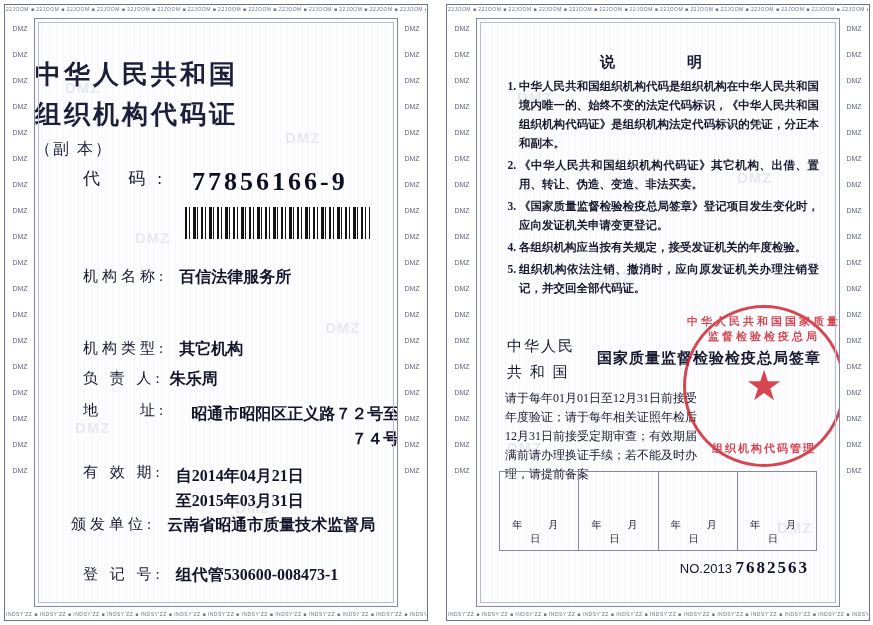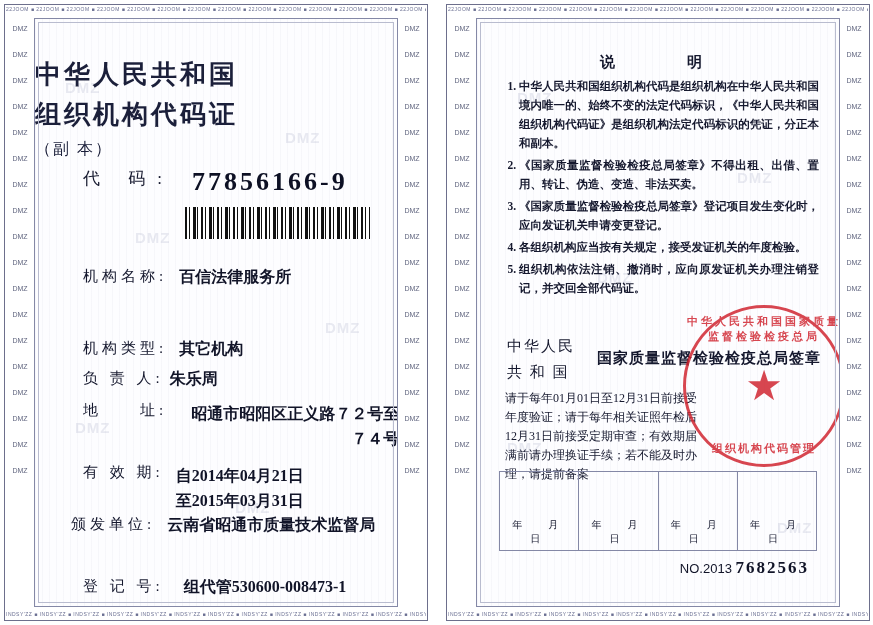--- a/index.html
+++ b/index.html
@@ -120,21 +120,21 @@
   #addr-row .lab{letter-spacing:4px;}
   #addr-value{font-size:16px;font-weight:bold;margin-left:12px;line-height:25px;color:#111428;width:220px;text-align:right;}
 
   #valid-row{top:444px;left:48px;}
   #valid-row .lab{letter-spacing:4px;}
   #valid-value{font-size:16px;font-weight:bold;margin-left:12px;line-height:25px;color:#111428;}
 
   #issuer-row{top:496px;left:36px;justify-content:flex-end;}
   #issuer-row .val{font-size:16px;margin-left:12px;}
 
-  #reg-row{top:558px;left:48px;gap:8px;}
+  #reg-row{top:546px;left:48px;}
   #reg-row .val{font-size:16px;margin-left:12px;}
 
   
   #right-panel{left:446px;top:4px;width:424px;height:617px;}
   #notice-title{
     position:absolute;top:34px;left:0;right:0;text-align:center;
     font-size:15px;letter-spacing:14px;color:#15182e;font-weight:bold;
   }
   #notice-list{
     position:absolute;top:58px;left:24px;right:20px;
@@ -361,21 +361,21 @@
       <div class="ghost" style="left:40px;top:70px;">DMZ</div>
       <div class="ghost" style="left:260px;top:150px;">DMZ</div>
       <div class="ghost" style="left:120px;top:250px;">DMZ</div>
       <div class="ghost" style="left:30px;top:420px;">DMZ</div>
       <div class="ghost" style="left:300px;top:500px;">DMZ</div>
 
       <div id="notice-title">说　　明</div>
 
       <ol id="notice-list">
         <li>中华人民共和国组织机构代码是组织机构在中华人民共和国境内唯一的、始终不变的法定代码标识，《中华人民共和国组织机构代码证》是组织机构法定代码标识的凭证，分正本和副本。</li>
-        <li>《国家质量监督检验检疫总局签章》不得出租、出借、置用、转让、伪造、变造、非法买卖。</li>
+        <li>《中华人民共和国组织机构代码证》其它机构、出借、置用、转让、伪造、变造、非法买卖。</li>
         <li>《国家质量监督检验检疫总局签章》登记项目发生变化时，应向发证机关申请变更登记。</li>
         <li>各组织机构应当按有关规定，接受发证机关的年度检验。</li>
         <li>组织机构依法注销、撤消时，应向原发证机关办理注销登记，并交回全部代码证。</li>
       </ol>
 
       <div class="sign-block" id="sign-left-1">中华人民</div>
       <div class="sign-block" id="sign-left-2">共 和 国</div>
       <div class="sign-block" id="sign-right">国家质量监督检验检疫总局签章</div>
 
       <div id="annual-note">请于每年01月01日至12月31日前接受年度验证；请于每年相关证照年检后12月31日前接受定期审查；有效期届满前请办理换证手续；若不能及时办理，请提前备案</div>

